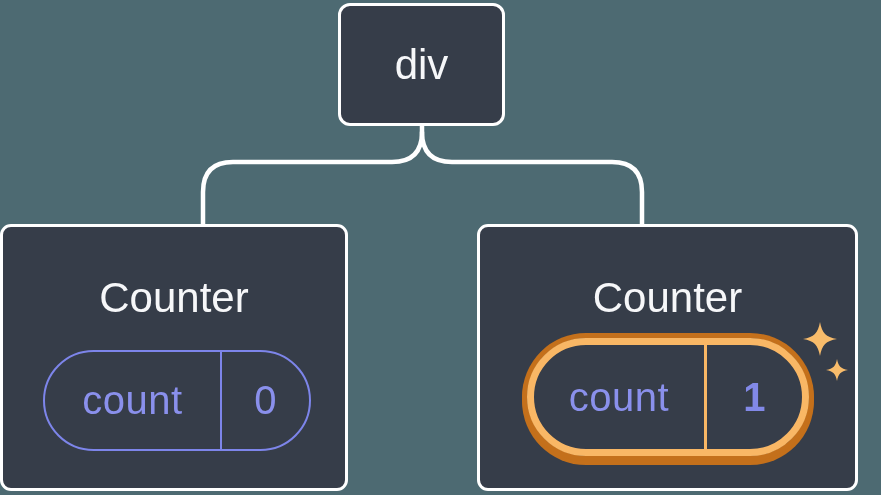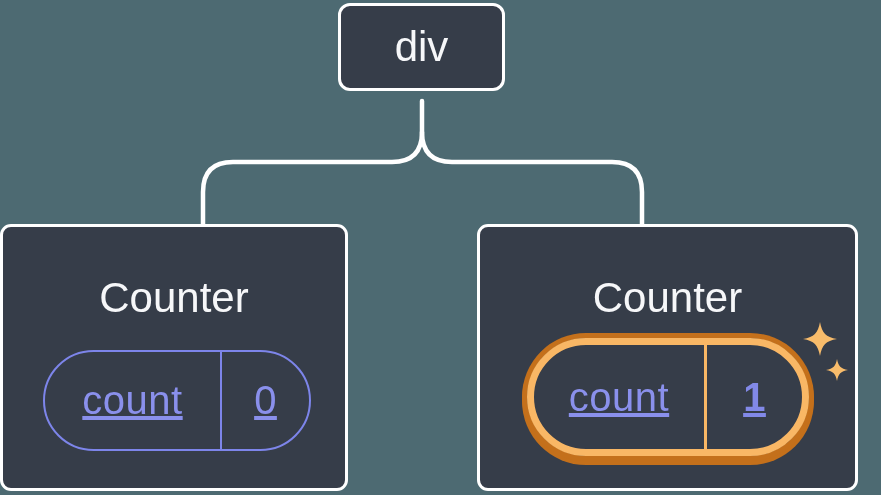--- a/index.html
+++ b/index.html
@@ -3,42 +3,42 @@
 <meta charset="utf-8">
 <style>
   html,body{margin:0;padding:0;background:#4D6A72;}
   .canvas{
     position:relative;width:881px;height:495px;overflow:hidden;
     background:#4D6A72;
     font-family:"Liberation Sans", sans-serif;
   }
   svg.connectors{position:absolute;left:0;top:0;width:881px;height:495px;}
   .node-root{
-    position:absolute;left:338px;top:3px;width:167px;height:88px;
+    position:absolute;left:338px;top:3px;width:167px;height:123px;
     box-sizing:border-box;background:#363D49;border:3.5px solid #ffffff;
     border-radius:12px;display:flex;align-items:center;justify-content:center;
   }
   .node-root .label{color:#F6F7F9;font-size:42px;line-height:1;}
   .card{
     position:absolute;top:224px;height:267px;box-sizing:border-box;
     background:#363D49;border:3.5px solid #ffffff;border-radius:11px;
   }
   .card.left{left:0px;width:348px;}
   .card.right{left:477px;width:381px;}
   .card-title{
     position:absolute;top:50px;left:0;width:100%;text-align:center;
     color:#F6F7F9;font-size:42px;line-height:1;
   }
   .pill{
     position:absolute;box-sizing:border-box;border-radius:999px;
     display:flex;align-items:stretch;overflow:hidden;
   }
   .pill .key,.pill .value{
     display:flex;align-items:center;justify-content:center;
-    font-size:40px;color:#8A90EC;letter-spacing:0.5px;text-decoration:underline;
+    font-size:40px;color:#8A90EC;letter-spacing:0.5px;
   }
   
   .pill.plain{
     left:40px;top:123px;width:268px;height:101px;
     border:2px solid #7D85EA;
   }
   .pill.plain .key{width:175px;border-right:2px solid #7D85EA;}
   .pill.plain .value{flex:1;}
   
   .pill.highlight{

